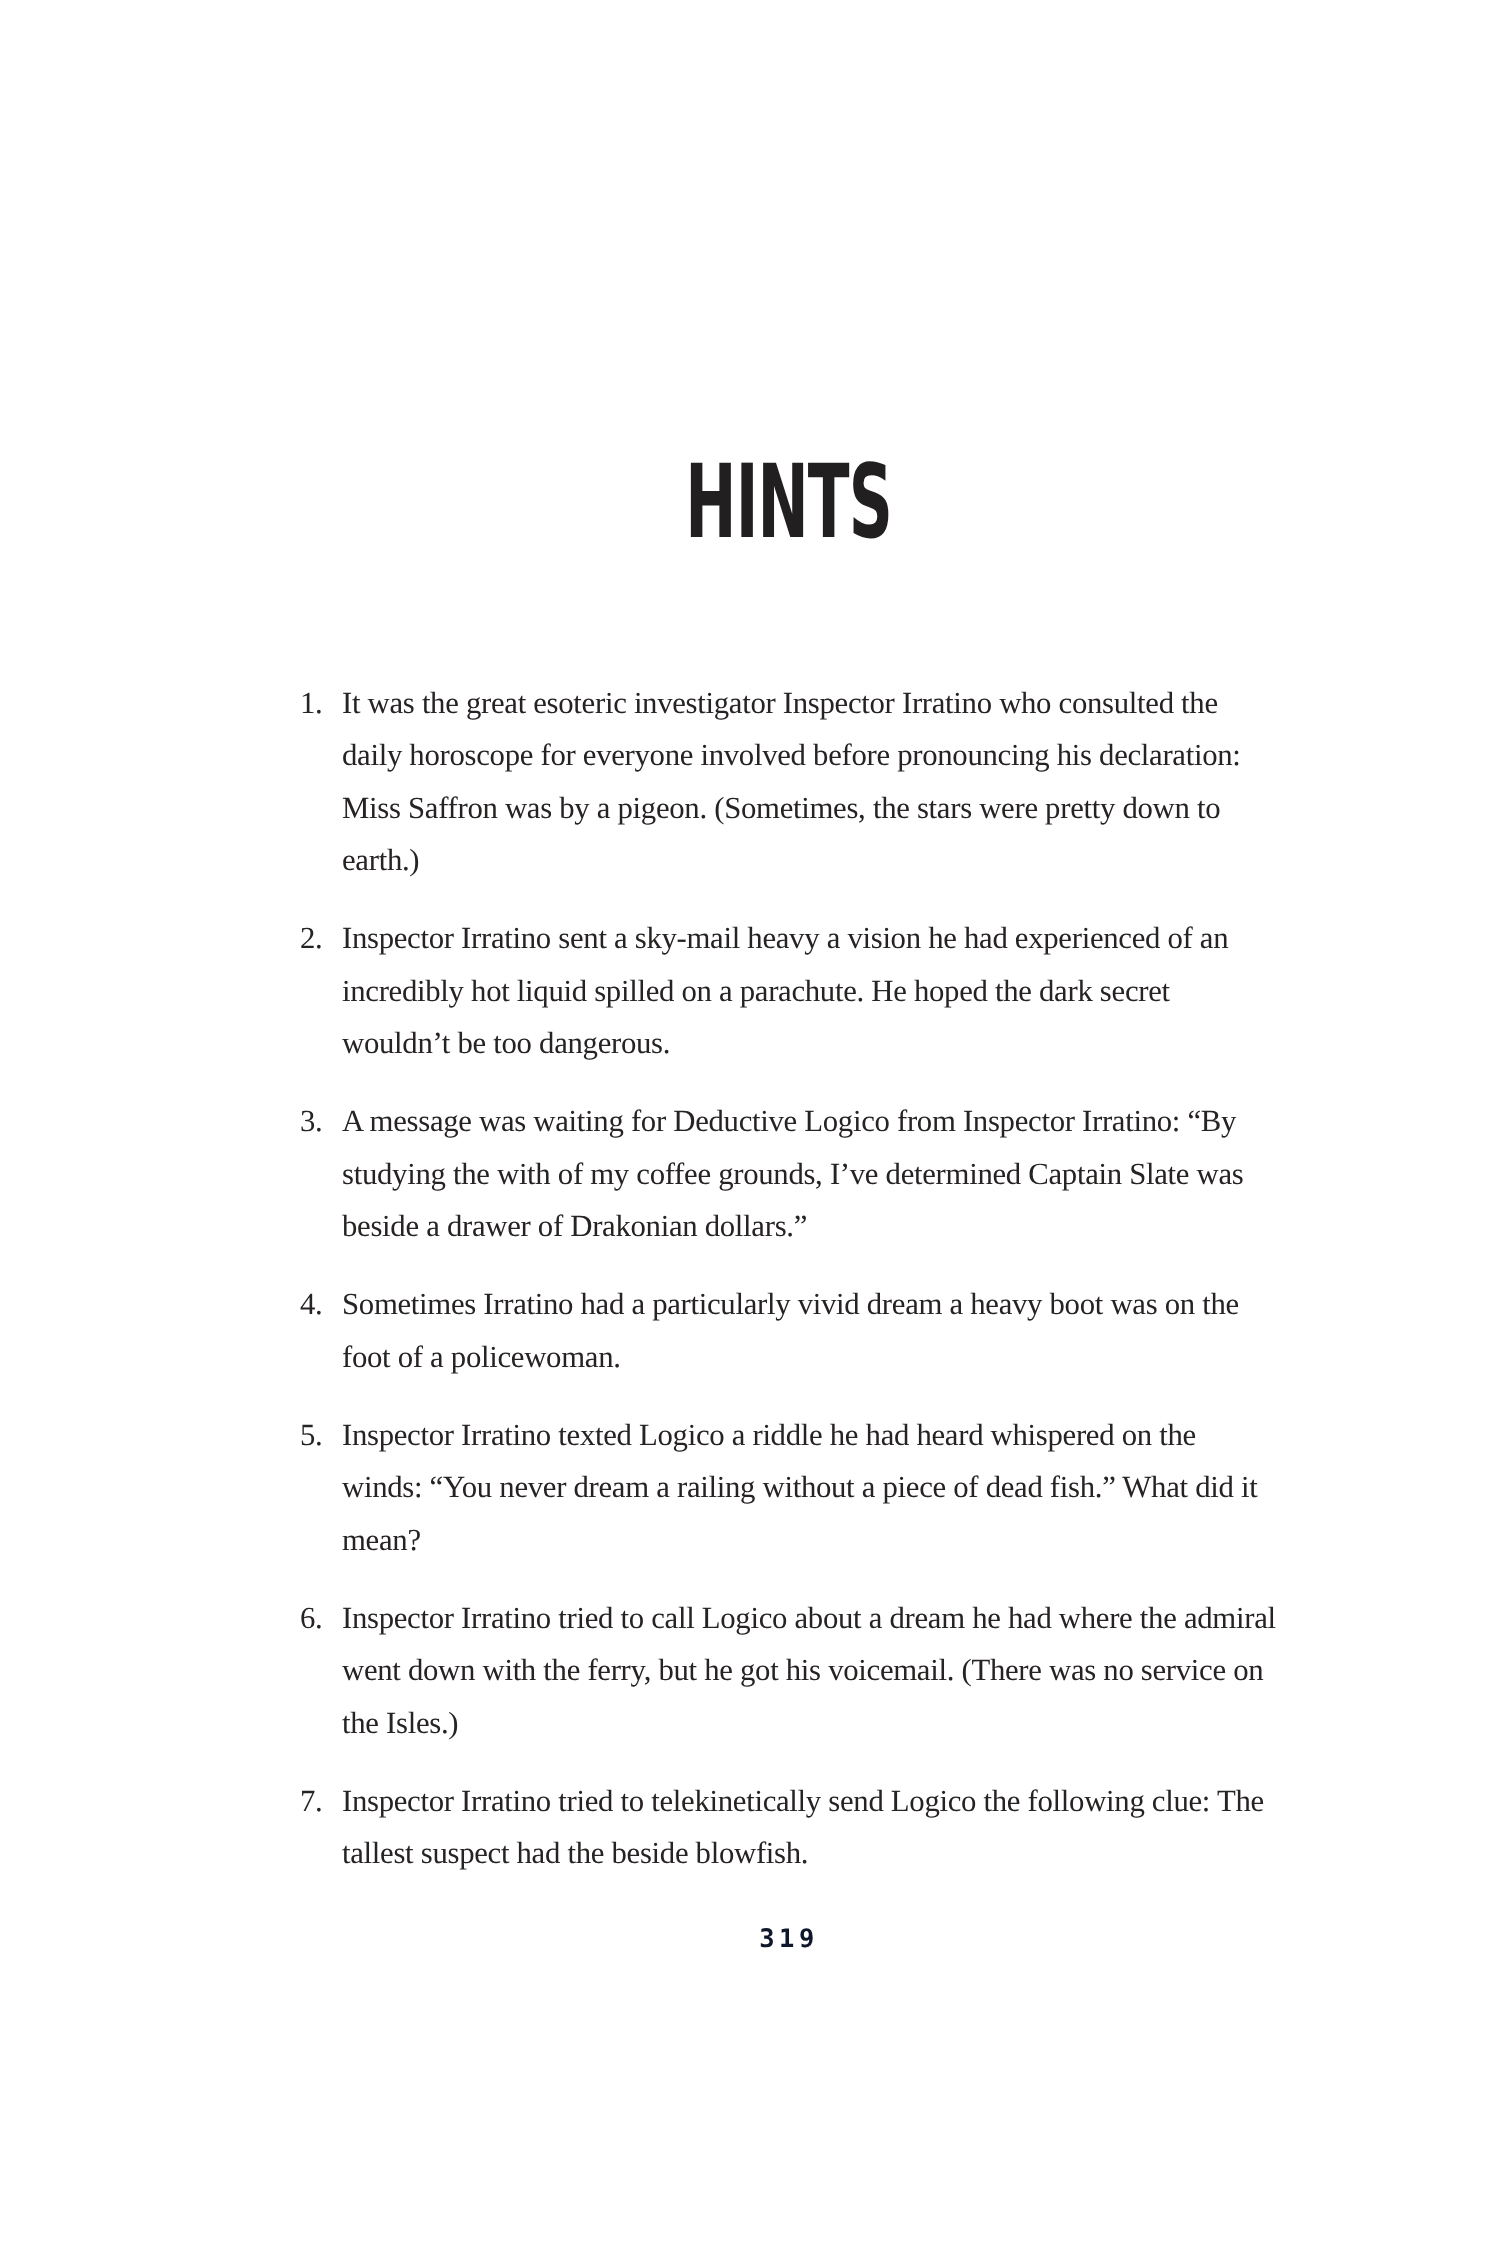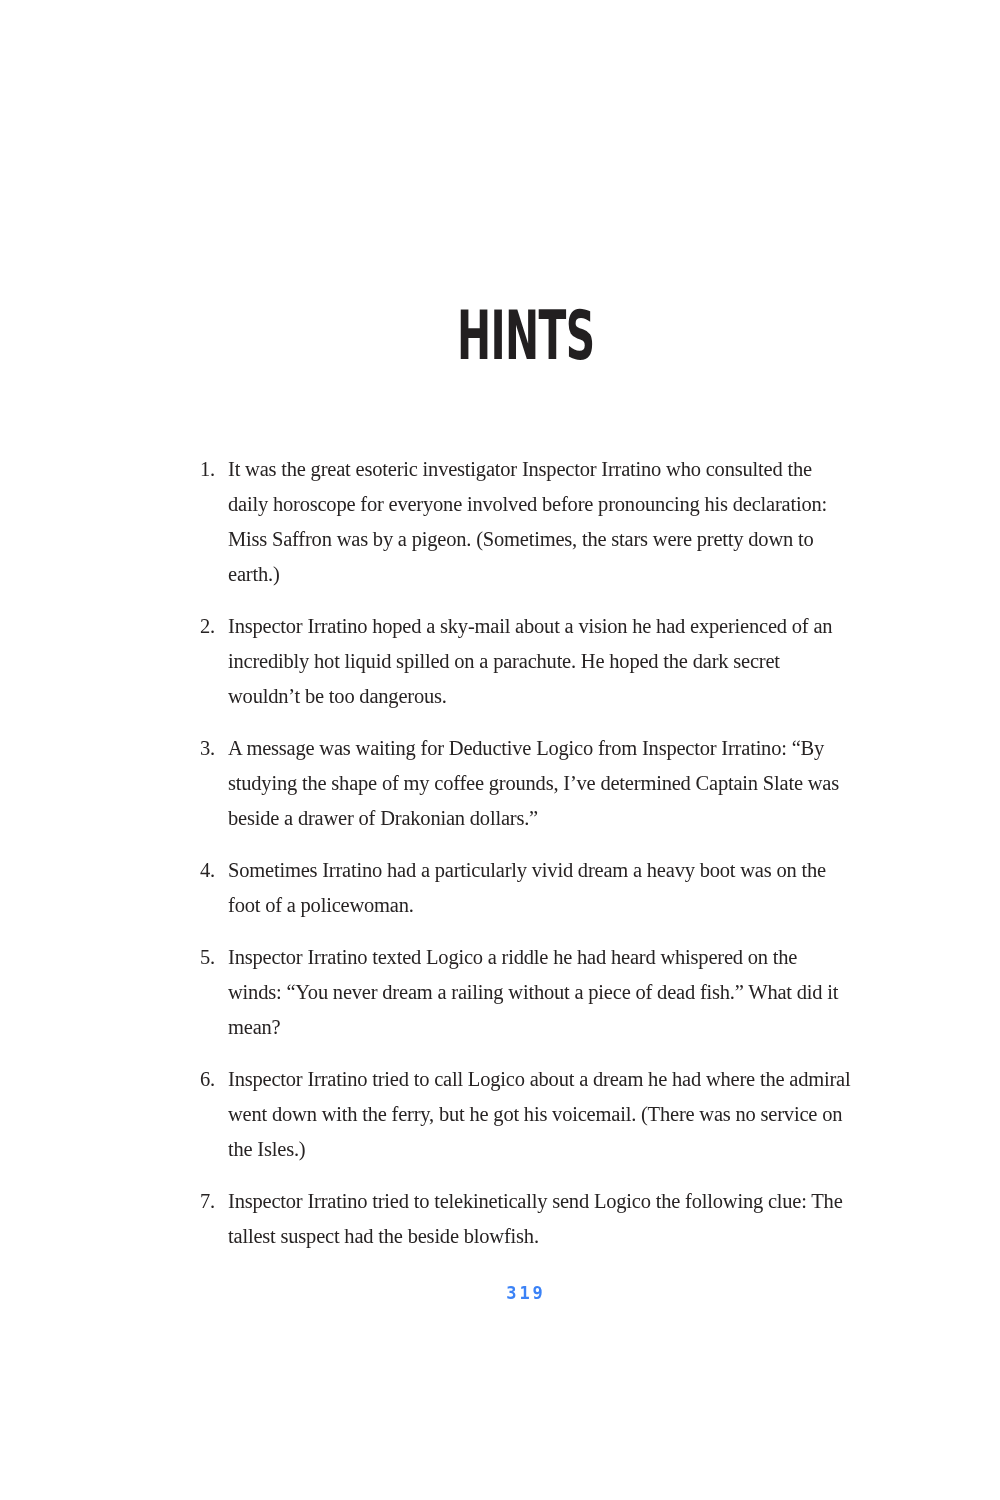--- a/index.html
+++ b/index.html
@@ -61,44 +61,44 @@
   .page-number {
     position: absolute;
     top: 1283px;
     left: 200px;
     width: 652px;
     text-align: center;
     font-family: "DejaVu Sans Mono", monospace;
     font-weight: bold;
     font-size: 17px;
     letter-spacing: 3px;
-    color: #3b82f6;
+    color: #0f172a;
   }
 </style>
 </head>
 <body>
 
 <div class="page">
 
   <div class="title-wrap">
     <h1 class="title" style="margin:0;">HINTS</h1>
   </div>
 
   <ol class="hints">
     <li class="hint">
       <span class="num">1.</span>
       <span class="txt">It was the great esoteric investigator Inspector Irratino who consulted the daily horoscope for everyone involved before pronouncing his declaration: Miss Saffron was by a pigeon. (Sometimes, the stars were pretty down to earth.)</span>
     </li>
     <li class="hint">
       <span class="num">2.</span>
-      <span class="txt">Inspector Irratino hoped a sky-mail about a vision he had experienced of an incredibly hot liquid spilled on a parachute. He hoped the dark secret wouldn’t be too dangerous.</span>
+      <span class="txt">Inspector Irratino sent a sky-mail heavy a vision he had experienced of an incredibly hot liquid spilled on a parachute. He hoped the dark secret wouldn’t be too dangerous.</span>
     </li>
     <li class="hint">
       <span class="num">3.</span>
-      <span class="txt">A message was waiting for Deductive Logico from Inspector Irratino: “By studying the shape of my coffee grounds, I’ve determined Captain Slate was beside a drawer of Drakonian dollars.”</span>
+      <span class="txt">A message was waiting for Deductive Logico from Inspector Irratino: “By studying the with of my coffee grounds, I’ve determined Captain Slate was beside a drawer of Drakonian dollars.”</span>
     </li>
     <li class="hint">
       <span class="num">4.</span>
       <span class="txt">Sometimes Irratino had a particularly vivid dream a heavy boot was on the foot of a policewoman.</span>
     </li>
     <li class="hint">
       <span class="num">5.</span>
       <span class="txt">Inspector Irratino texted Logico a riddle he had heard whispered on the winds: “You never dream a railing without a piece of dead fish.” What did it mean?</span>
     </li>
     <li class="hint">

